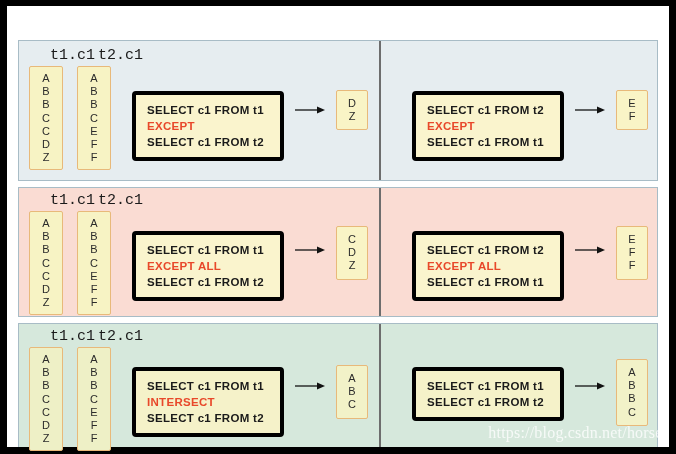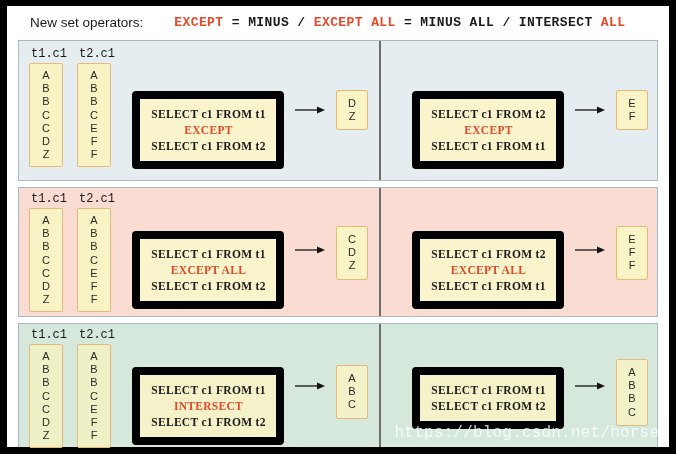--- a/index.html
+++ b/index.html
@@ -77,58 +77,58 @@
   }
   .band-1 .divider { left: 360px; }
   .band-2 .divider { left: 360px; }
   .band-3 .divider { left: 360px; }
 
   
   .col-group { position: absolute; }
   .col { position: absolute; }
   .col-title {
     font-family: "Liberation Mono", monospace;
-    font-size: 12px;
+    font-size: 15px;
     color: #1a1a1a;
     text-align: right;
     padding-left: 2px;
     margin-bottom: 2px;
     white-space: nowrap;
+    margin-left: 19px;
   }
   .col-box {
     width: 34px;
     border: 1px solid #e8b97a;
     border-radius: 2px;
     background: #f7f3c4;
     box-sizing: border-box;
     padding: 5px 0 5px 0;
     text-align: center;
     font-family: "Liberation Sans", sans-serif;
     font-size: 11px;
     line-height: 13.2px;
     color: #2b2b2b;
   }
   .band-3 .col-box { background: #eef0c6; }
 
   
   .sql-box {
     position: absolute;
-    border: 8px solid #000000;
+    border: 4px solid #000000;
     border-radius: 4px;
     background: #faf4cd;
     box-sizing: border-box;
     padding: 7px 10px 7px 11px;
-    font-family: Liberation Serif, serif;
+    font-family: Liberation Sans, sans-serif;
     font-size: 11.5px;
     font-weight: bold;
     line-height: 16px;
     letter-spacing: 0.3px;
     color: #1a1a1a;
     white-space: nowrap;
-    text-align: center;
   }
   .band-3 .sql-box { background: #f5f2c9; }
   .sql-box .op { color: #e8482a; }
 
   
   .arrow {
     position: absolute;
     width: 30px; height: 12px;
   }
 
@@ -146,39 +146,35 @@
     font-size: 11px;
     line-height: 13.2px;
     color: #2b2b2b;
   }
   .band-3 .res-box { background: #f2f2c8; }
 
   
   .watermark {
     position: absolute;
     right: 0px; bottom: 5px;
-    font-family: Liberation Mono, monospace;
+    font-family: Liberation Serif, serif;
     font-size: 16px;
     color: #ffffff;
     opacity: 0.78;
     letter-spacing: 0.2px;
     white-space: nowrap;
     pointer-events: none;
   }
 </style>
 </head>
 <body>
 
 <div class="frame">
   <div class="page">
 
-    <div class="header">
-      <span class="header-label">New set operators:</span>
-      <span class="header-formula"><span class="kw">EXCEPT</span><span> = MINUS / </span><span class="kw">EXCEPT ALL</span><span> = MINUS ALL / </span><span>INTERSECT </span><span class="kw">ALL</span></span>
-    </div>
 
     <div class="band band-1">
       <div class="divider"></div>
 
       <div class="col-group" style="left:10px; top:6px;">
         <div class="col" style="left:0px; top:0px;">
           <div class="col-title">t1.c1</div>
           <div class="col-box">
               <div>A</div>
               <div>B</div>

